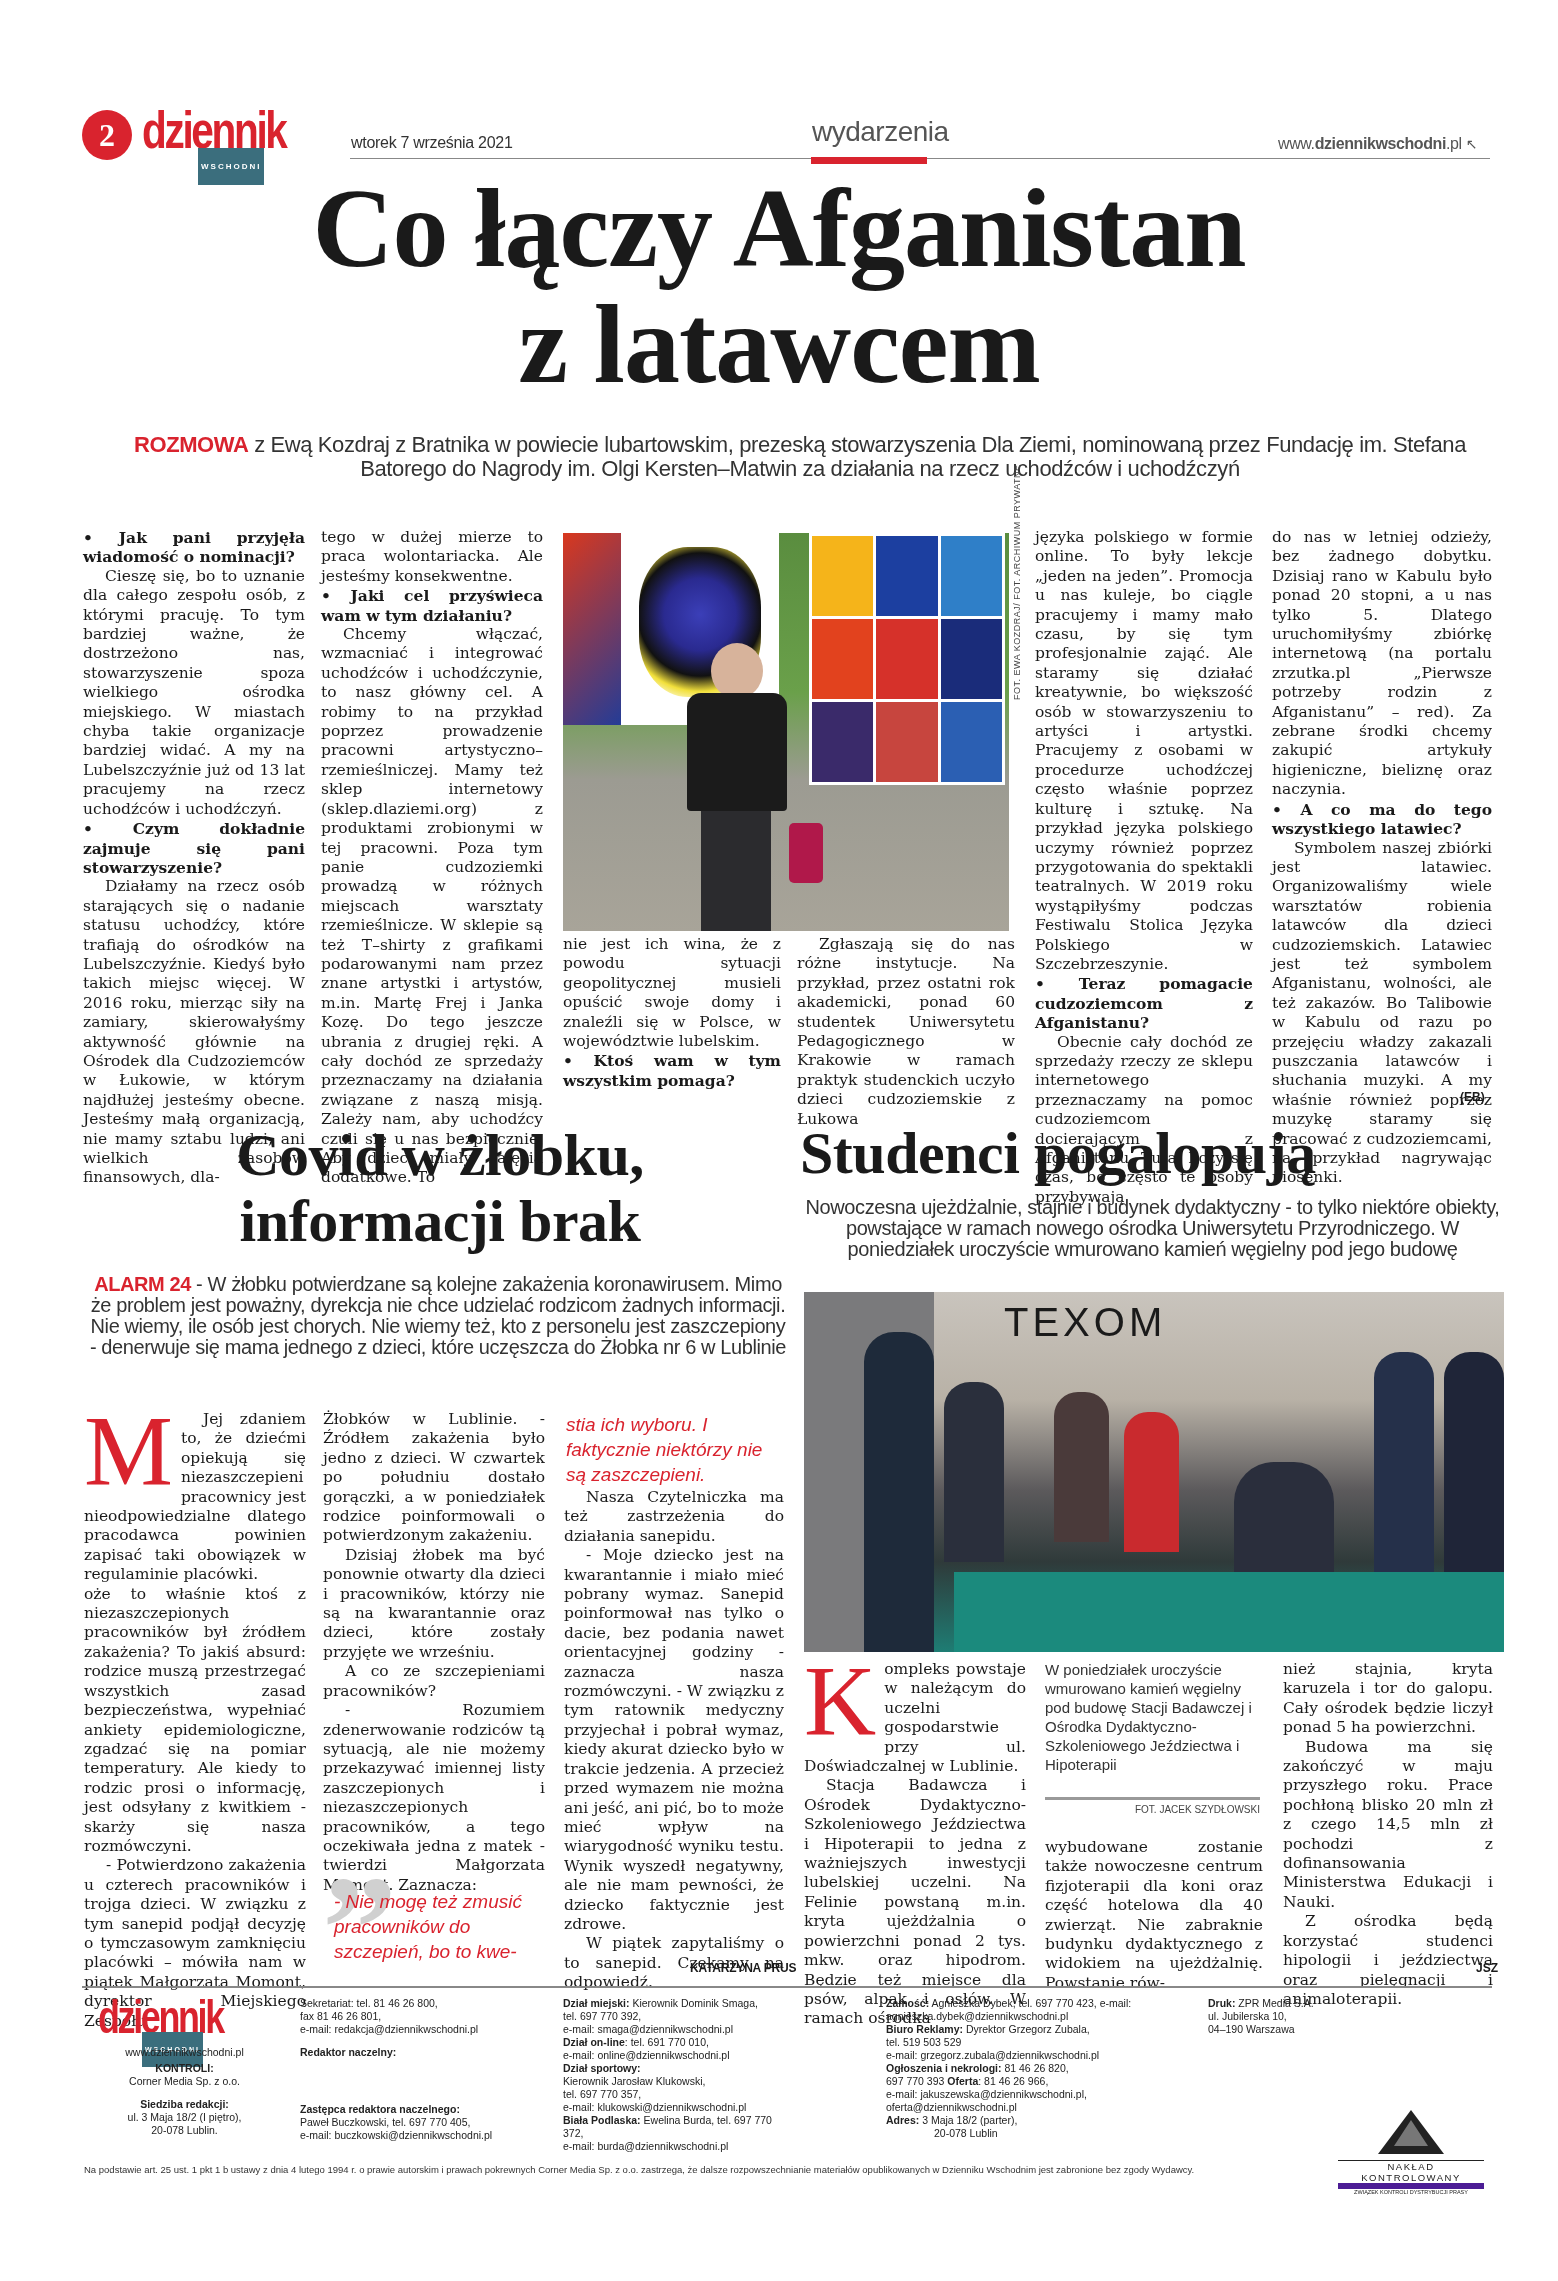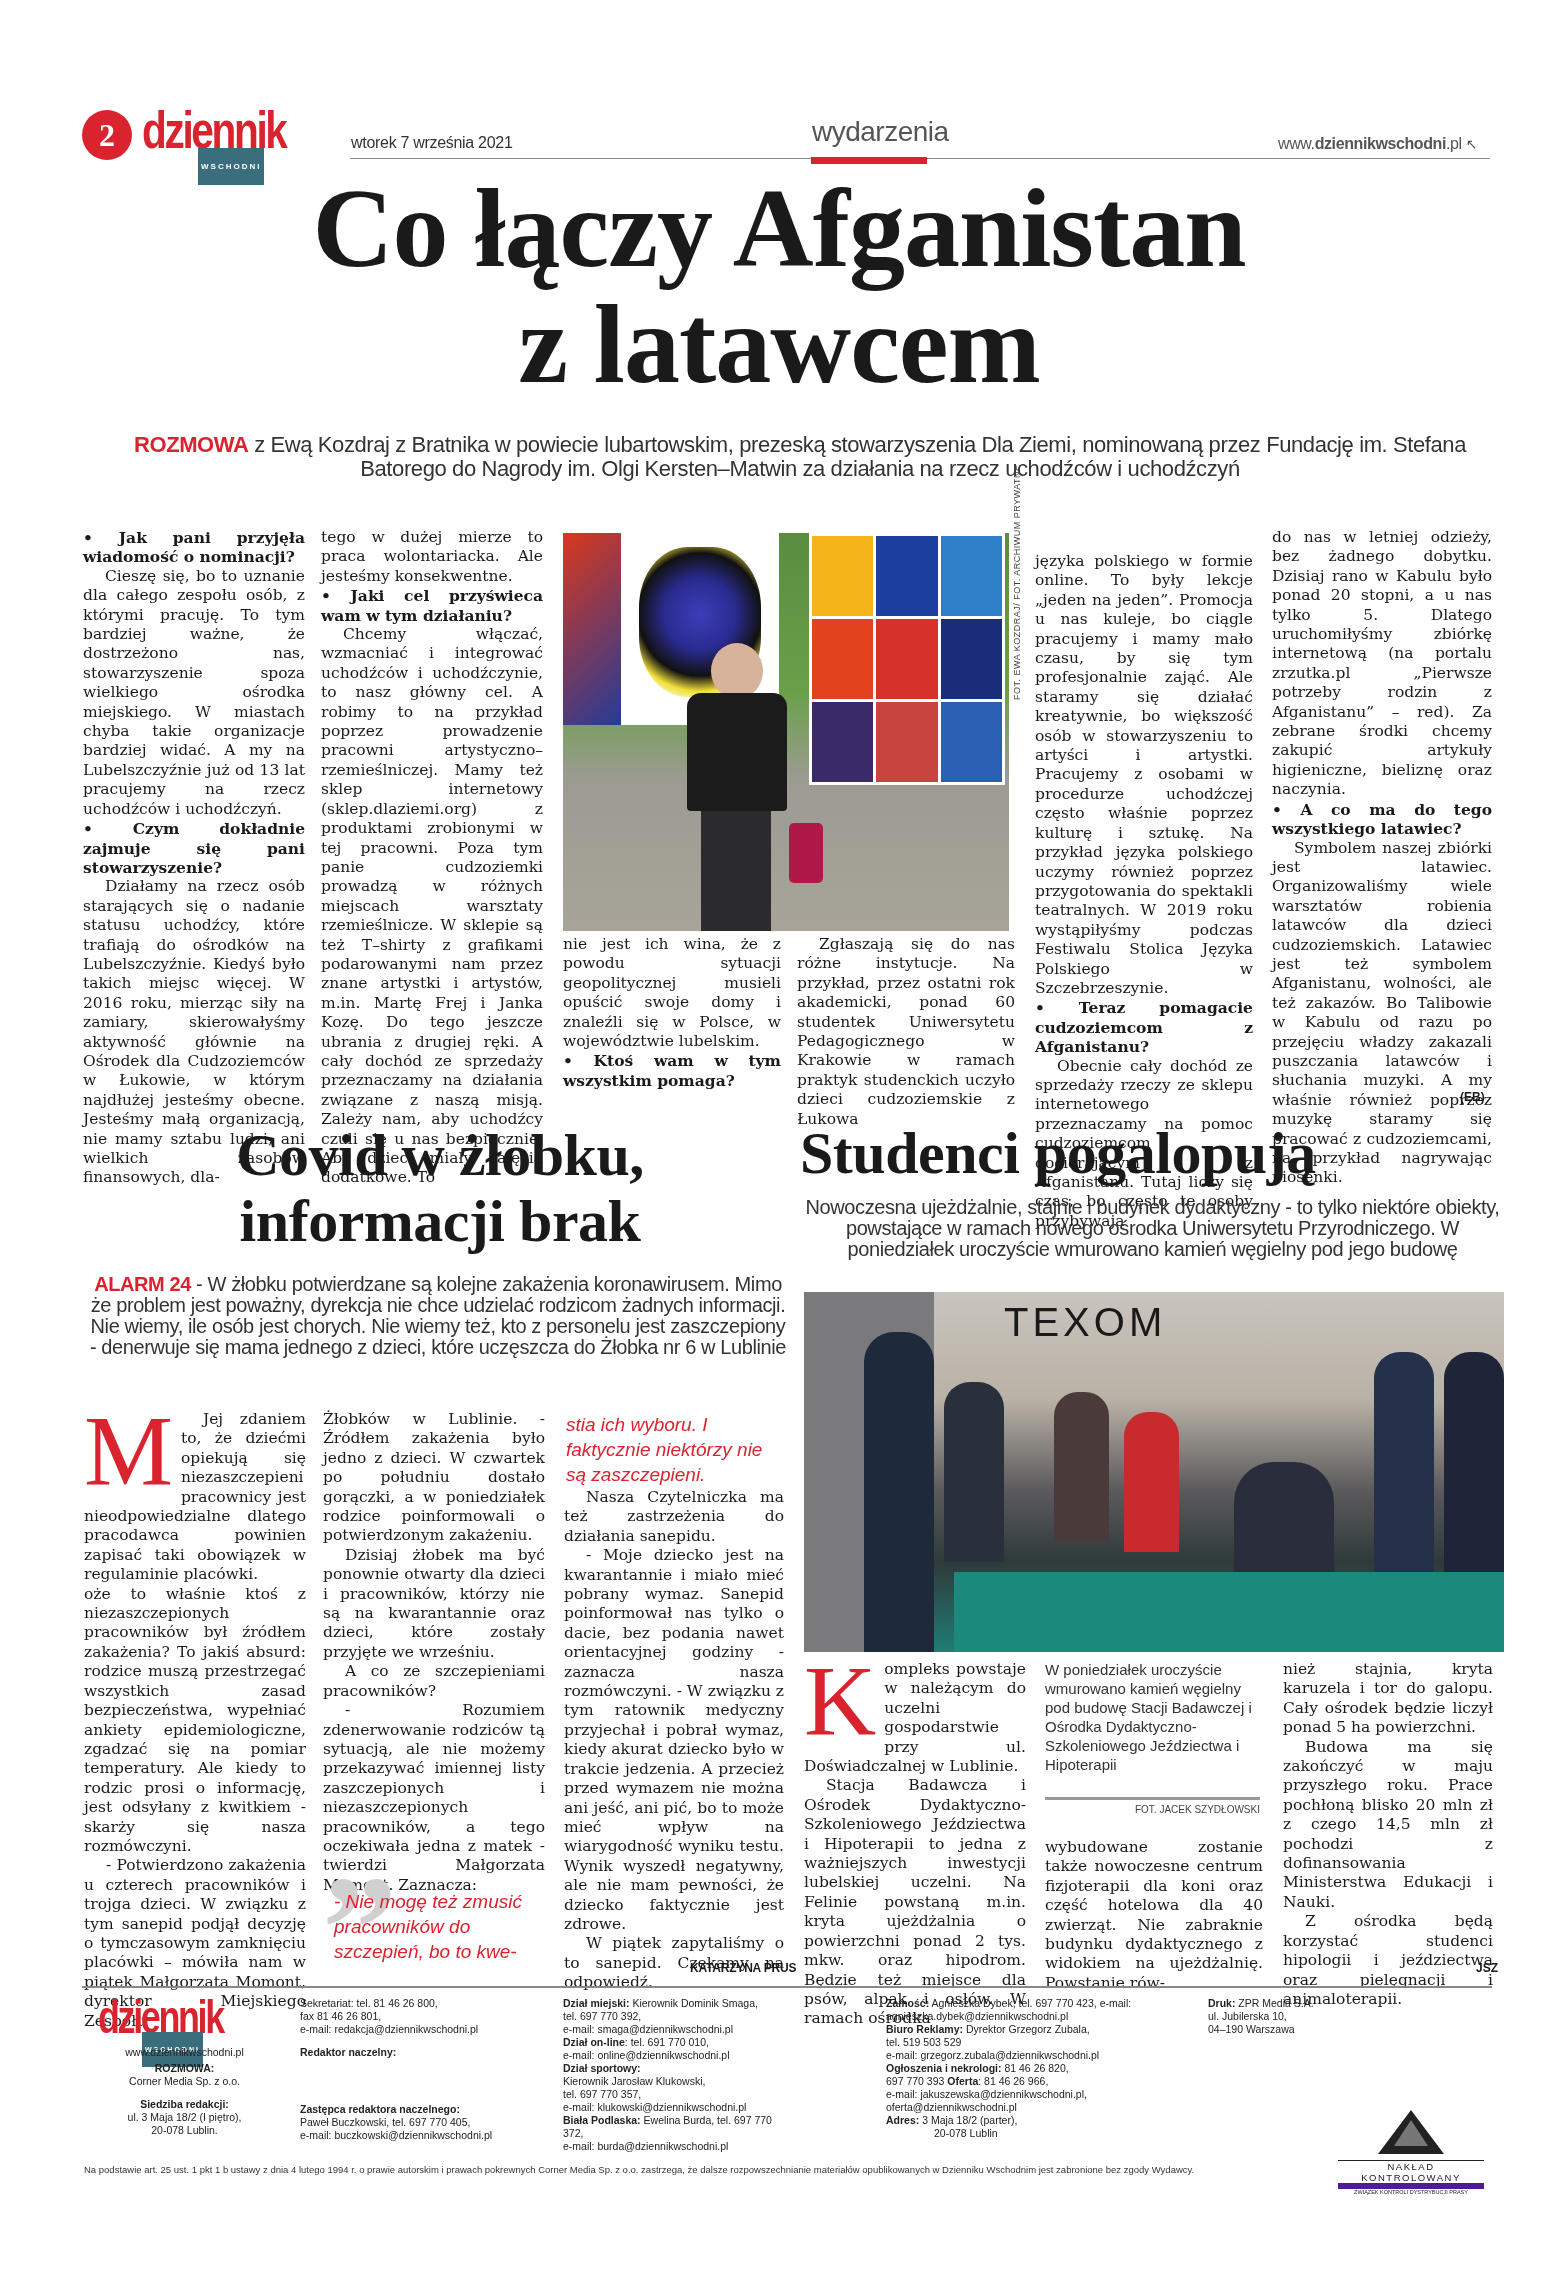--- a/index.html
+++ b/index.html
@@ -84,21 +84,21 @@
   <div class="abs" style="left:226px;top:290px;width:34px;height:60px;background:#b0184a;border-radius:5px"></div>
 </div>
 <div class="abs sans" style="left:1012px;top:700px;font-size:9px;color:#444;transform:rotate(-90deg);transform-origin:left top;white-space:nowrap;letter-spacing:0.5px">FOT. EWA KOZDRAJ/ FOT. ARCHIWUM PRYWATNE</div>
 <div class="abs col" style="left:563px;top:935px;width:218px" id="a1c3">
     <p style="text-indent: 0px;">nie jest ich wina, że z powodu sytuacji geopolitycznej musieli opuścić swoje domy i znaleźli się w Polsce, w województwie lubelskim.</p>
     <p class="q">• Ktoś wam w tym wszystkim pomaga?</p>
   </div>
 <div class="abs col" style="left:797px;top:935px;width:218px" id="a1c4">
     <p>Zgłaszają się do nas różne instytucje. Na przykład, przez ostatni rok akademicki, ponad 60 studentek Uniwersytetu Pedagogicznego w Krakowie w ramach praktyk studenckich uczyło dzieci cudzoziemskie z Łukowa</p>
   </div>
-<div class="abs col" style="left:1035px;top:552px;width:218px" id="a1c5">
+<div class="abs col" style="left:1035px;top:528px;width:218px" id="a1c5">
     <p style="text-indent: 0px;">języka polskiego w formie online. To były lekcje „jeden na jeden”. Promocja u nas kuleje, bo ciągle pracujemy i mamy mało czasu, by się tym profesjonalnie zająć. Ale staramy się działać kreatywnie, bo większość osób w stowarzyszeniu to artyści i artystki. Pracujemy z osobami w procedurze uchodźczej często właśnie poprzez kulturę i sztukę. Na przykład języka polskiego uczymy również poprzez przygotowania do spektakli teatralnych. W 2019 roku wystąpiłyśmy podczas Festiwalu Stolica Języka Polskiego w Szczebrzeszynie.</p>
     <p class="q">• Teraz pomagacie cudzoziemcom z Afganistanu?</p>
     <p>Obecnie cały dochód ze sprzedaży rzeczy ze sklepu internetowego przeznaczamy na pomoc cudzoziemcom docierającym z Afganistanu. Tutaj liczy się czas, bo często te osoby przybywają</p>
   </div>
 <div class="abs col" style="left:1272px;top:528px;width:220px" id="a1c6">
     <p style="text-indent: 0px;">do nas w letniej odzieży, bez żadnego dobytku. Dzisiaj rano w Kabulu było ponad 20 stopni, a u nas tylko 5. Dlatego uruchomiłyśmy zbiórkę internetową (na portalu zrzutka.pl „Pierwsze potrzeby rodzin z Afganistanu” – red). Za zebrane środki chcemy zakupić artykuły higieniczne, bieliznę oraz naczynia.</p>
     <p class="q">• A co ma do tego wszystkiego latawiec?</p>
     <p>Symbolem naszej zbiórki jest latawiec. Organizowaliśmy wiele warsztatów robienia latawców dla dzieci cudzoziemskich. Latawiec jest też symbolem Afganistanu, wolności, ale też zakazów. Bo Talibowie w Kabulu od razu po przejęciu władzy zakazali puszczania latawców i słuchania muzyki. A my właśnie również poprzez muzykę staramy się pracować z cudzoziemcami, na przykład nagrywając piosenki.</p>
   </div>
 <div class="abs sans" style="left:1460px;top:1090px;font-size:12px;font-weight:bold">(EB)</div>
@@ -170,21 +170,21 @@
   </div>
 <div class="abs sans" style="left:1476px;top:1961px;font-size:12px;font-weight:bold">JSZ</div>
 
 <div class="abs" style="left:82px;top:1986px;width:1410px;height:2px;background:#888"></div>
 <div class="abs" style="left:98px;top:1994px;width:160px">
   <div class="logo" style="font-size:46px">dziennik</div>
   <span class="abs logo-sub" style="left:44px;top:38px;font-size:7px">WSCHODNI</span>
 </div>
 <div class="abs foot" style="left:82px;top:2046px;width:205px;text-align:center">
   <div>www.dziennikwschodni.pl</div>
-  <div style="font-weight:bold;margin-top:3px">ROZMOWA:</div>
+  <div style="font-weight:bold;margin-top:3px">KONTROLI:</div>
   <div>Corner Media  Sp. z o.o.</div>
   <div style="font-weight:bold;margin-top:10px">Siedziba redakcji:</div>
   <div>ul. 3 Maja 18/2 (I piętro),</div>
   <div>20-078 Lublin.</div>
 </div>
 <div class="abs foot" style="left:300px;top:1997px;width:230px">
   <div>Sekretariat: tel. 81 46 26 800,</div>
   <div>fax 81 46 26 801,</div>
   <div>e-mail: redakcja@dziennikwschodni.pl</div>
   <div style="font-weight:bold;margin-top:10px">Redaktor naczelny:</div>

